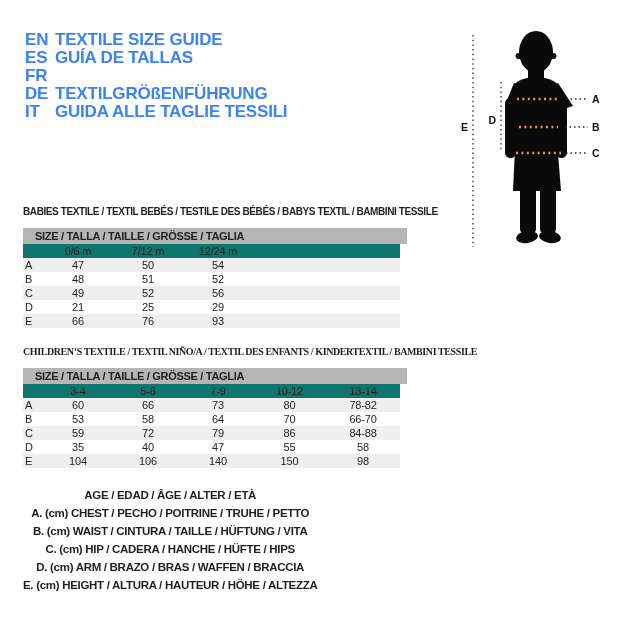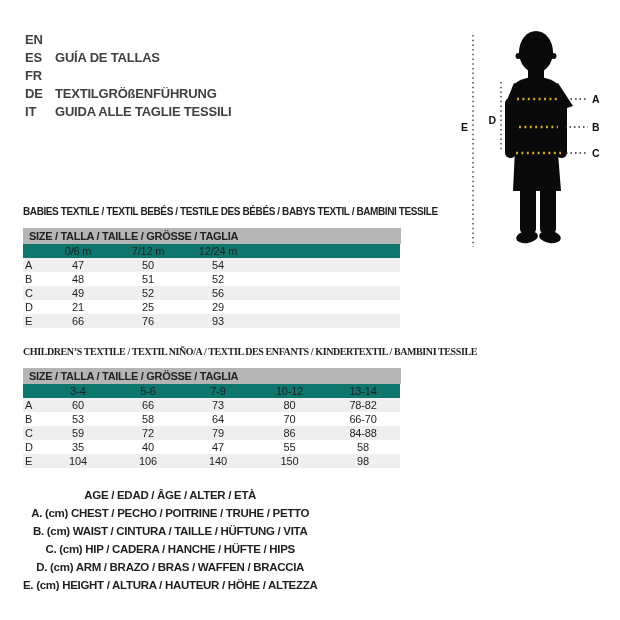--- a/index.html
+++ b/index.html
@@ -1,33 +1,33 @@
 <!DOCTYPE html>
 <html><head>
 <meta charset="utf-8">
 <style>
   html,body{margin:0;padding:0;}
   body{width:620px;height:620px;background:#ffffff;font-family:"Liberation Sans",sans-serif;color:#1b1b1b;overflow:hidden;}
   .canvas{position:relative;width:620px;height:620px;background:#fff;}
 
   
   .langs{position:absolute;left:25px;top:31px;}
-  .lang-row{display:flex;height:18px;line-height:18px;font-size:13px;letter-spacing:-0.2px;font-weight:bold;color:#404040;}
+  .lang-row{display:flex;height:18px;line-height:18px;font-size:17px;letter-spacing:-0.2px;font-weight:bold;color:#3b82f6;}
   .lang-row .code{width:30px;}
 
   
   .figure{position:absolute;left:440px;top:20px;width:180px;height:235px;}
 
   
   .sec-title{position:absolute;left:23px;font-size:10px;line-height:13px;letter-spacing:-0.4px;font-weight:bold;color:#1f1f1f;white-space:nowrap;}
   #babies-title{top:205px;}
   #children-title{top:345px;font-family:Liberation Serif, serif;}
 
   
-  .size-bar{position:absolute;left:23px;width:372px;height:16px;background:#b5b5b5;font-size:11px;line-height:16px;letter-spacing:-0.3px;padding-left:6px;color:#222;font-weight:bold;}
+  .size-bar{position:absolute;left:23px;width:372px;height:16px;background:#b5b5b5;font-size:11px;line-height:16px;letter-spacing:-0.3px;padding-left:12px;color:#222;font-weight:bold;}
   #babies-bar{top:228px;}
   #children-bar{top:368px;}
 
   
   table.size-table{position:absolute;left:23px;border-collapse:collapse;table-layout:fixed;width:377px;}
   #babies-table{top:244px;}
   #children-table{top:384px;}
   table.size-table td{height:14px;padding:0;font-size:11px;letter-spacing:-0.2px;text-align:center;vertical-align:middle;color:#1f1f1f;}
   table.size-table td:first-child{text-align:left;padding-left:2px;}
   table.size-table tr.alt{background:#efefef;}
@@ -38,20 +38,21 @@
   .legend div{height:18px;line-height:18px;font-size:11.5px;letter-spacing:-0.3px;font-weight:bold;color:#1f1f1f;white-space:nowrap;}
 </style>
 </head>
 <body>
 
 <div class="canvas">
 
   <div class="langs">
     <div class="lang-row">
       <span class="code">EN</span>
+      <span class="label">TEXTILE SIZE GUIDE</span>
     </div>
     <div class="lang-row">
       <span class="code">ES</span>
       <span class="label">GUÍA DE TALLAS</span>
     </div>
     <div class="lang-row">
       <span class="code">FR</span>
     </div>
     <div class="lang-row">
       <span class="code">DE</span>

